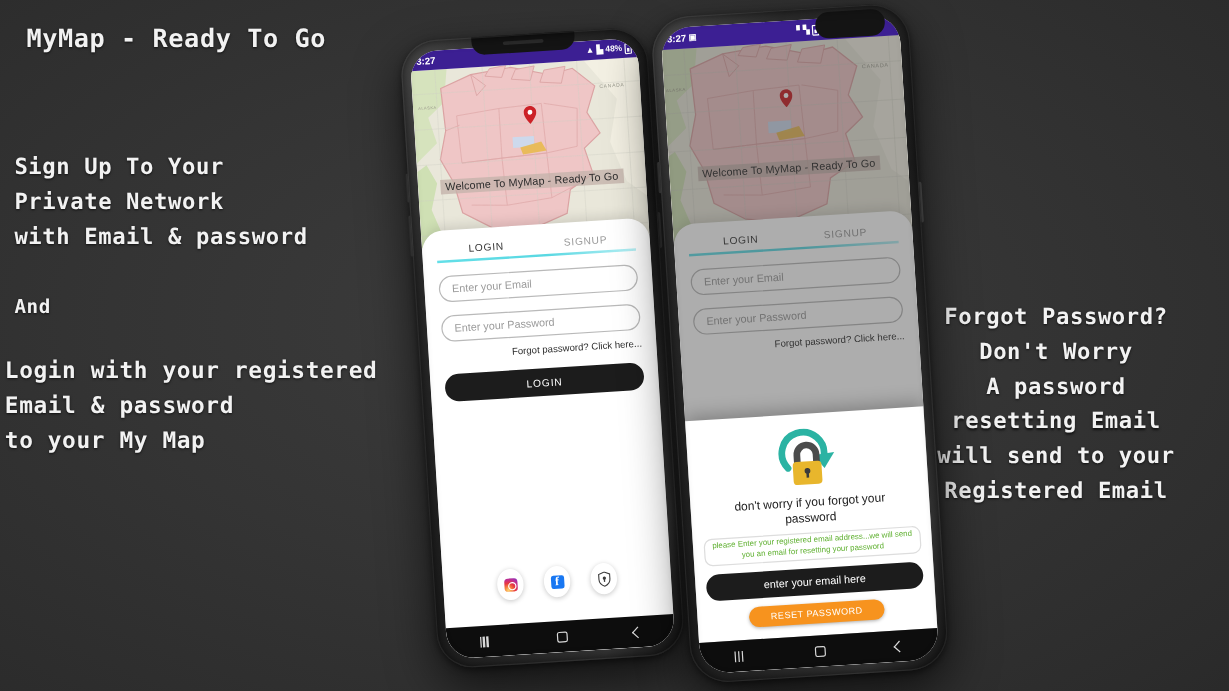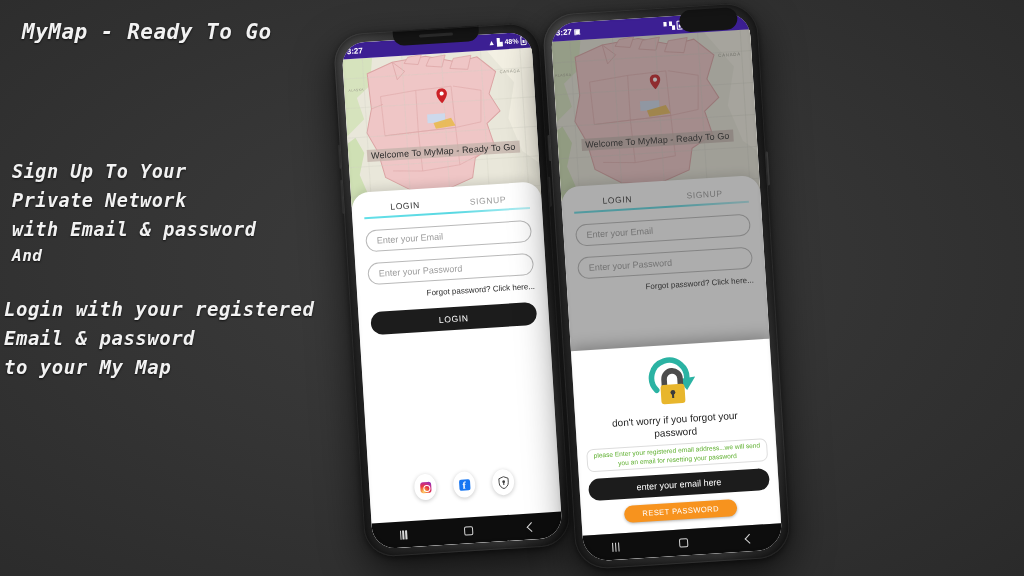--- a/index.html
+++ b/index.html
@@ -17,28 +17,27 @@
     background:
       radial-gradient(ellipse 900px 520px at 46% 46%, #3c3c3c 0%, #343434 42%, #2c2c2c 78%, #262626 100%);
     overflow: hidden;
   }
 
   
   .promo {
     position: absolute;
     color: #f2f2f2;
     font-family: "DejaVu Sans Mono", monospace;
-    font-style: italic;
     font-weight: bold;
     letter-spacing: .5px;
     text-shadow: 0 1px 2px rgba(0,0,0,.7);
     white-space: pre-line;
   }
   #title-text { left: 22px; top: 20px; font-size: 21px; }
-  #left-block-1 { left: 12px; top: 125px; font-size: 18.5px; line-height: 29px; margin-top: 32px; }
+  #left-block-1 { left: 12px; top: 125px; font-size: 18.5px; line-height: 29px; }
   #left-block-2 { left: 12px; top: 241px; font-size: 16px; line-height: 29px; }
   #left-block-3 { left: 4px; top: 295px; font-size: 19px; line-height: 29px; }
   #right-block {
     right: 14px; top: 250px; font-size: 18.5px; line-height: 29px;
     text-align: center; width: 260px;
   }
 
   
   .phone {
     position: absolute;
@@ -318,20 +317,26 @@
 <div id="stage">
 
   <div class="promo" id="title-text">MyMap - Ready To Go</div>
   <div class="promo" id="left-block-1">Sign Up To Your
 Private Network
 with Email &amp; password</div>
   <div class="promo" id="left-block-2">And</div>
   <div class="promo" id="left-block-3">Login with your registered
 Email &amp; password
 to your My Map</div>
+  <div class="promo" id="right-block">Forgot Password?
+Don't Worry
+A password
+resetting Email
+will send to your
+Registered Email</div>
 
   <div class="phone" id="phone-1">
     <div class="bezel-inner"></div>
     <div class="notch"></div>
     <div class="speaker"></div>
     <div class="sidebtn" style="left:-2px; top:110px; width:3px; height:24px;"></div>
     <div class="sidebtn" style="left:-2px; top:145px; width:3px; height:34px;"></div>
     <div class="sidebtn" style="right:-2px; top:155px; width:3px; height:30px;"></div>
 
     <div class="screen">

